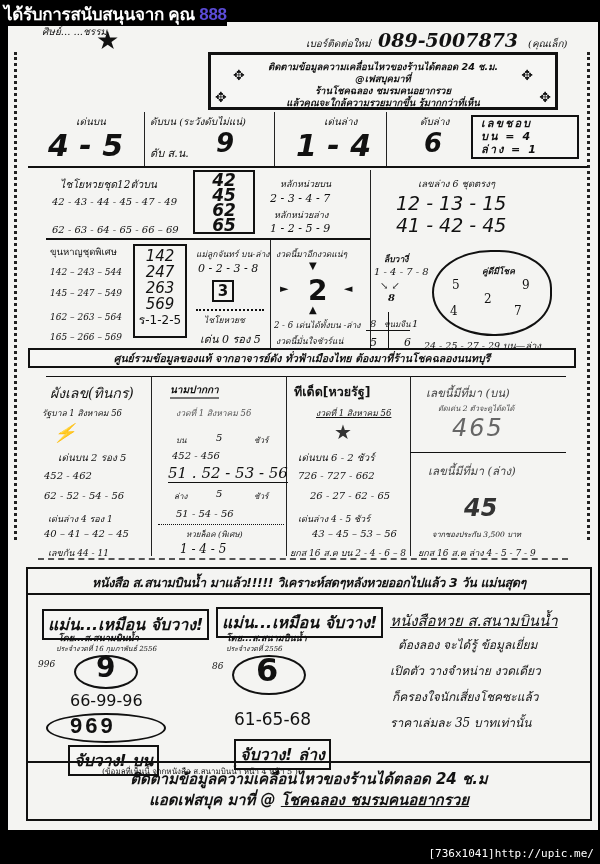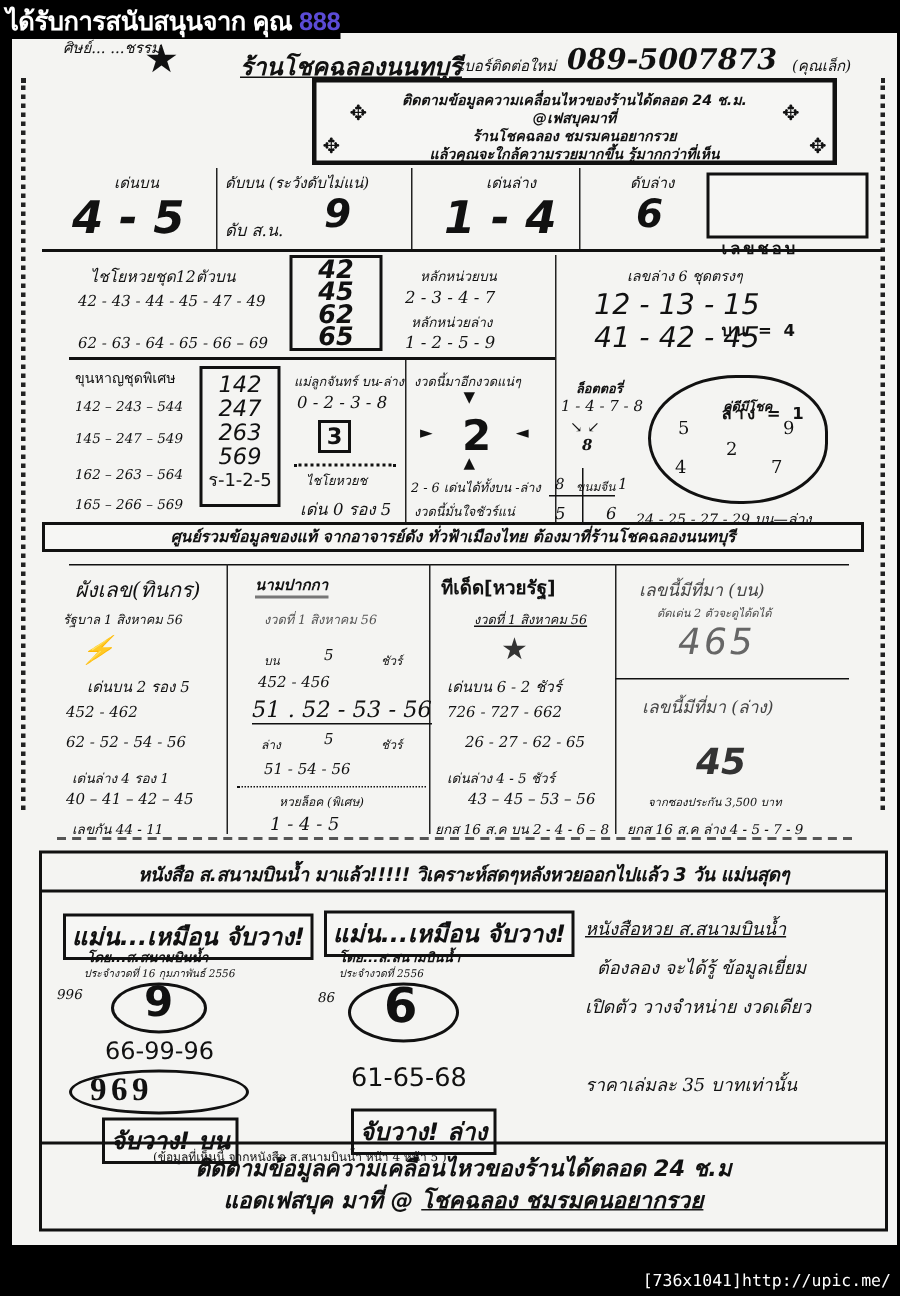--- a/index.html
+++ b/index.html
@@ -47,21 +47,21 @@
   .follow-box .cross { position: absolute; font-size: 14px; }
 
   .row1 { position: absolute; left: 20px; top: 90px; width: 560px; height: 56px; border-bottom: 2px solid #111; }
   .row1 .cell { position: absolute; top: 0; height: 54px; }
   .row1 .lbl { font-size: 10px; font-style: italic; position: absolute; top: 2px; }
   .row1 .big { font-family: "DejaVu Sans", sans-serif; font-weight: bold; font-style: italic; font-size: 30px; position: absolute; top: 16px; }
   .vline { position: absolute; border-left: 1px solid #222; }
   .hline { position: absolute; border-top: 2px solid #111; }
 
   .sumbox { left: 443px; top: 3px; width: 108px; height: 44px; border: 2px solid #111; }
-  .sumbox div { font-family: "DejaVu Sans", sans-serif; font-size: 11px; font-weight: bold; letter-spacing: 2px; padding-left: 8px; line-height: 13px; margin-top: 42px; }
+  .sumbox div { font-family: "DejaVu Sans", sans-serif; font-style: italic; font-size: 11px; font-weight: bold; letter-spacing: 2px; padding-left: 8px; line-height: 13px; }
 
   .sec { position: absolute; }
   .t-italic { font-style: italic; }
   .small { font-size: 9.5px; }
   .num { font-style: italic; font-size: 10px; }
 
   .bigstack { position: absolute; border: 2px solid #111; text-align: center; font-family: "DejaVu Sans", sans-serif; font-style: italic; font-weight: bold; }
   .pair-stack { left: 185px; top: 148px; width: 62px; height: 64px; font-size: 17px; line-height: 15px; padding-top: 1px; }
   .triple-stack { left: 125px; top: 222px; width: 54px; height: 94px; font-size: 15px; line-height: 16px; font-weight: normal; padding-top: 2px; }
 
@@ -81,21 +81,20 @@
 </head>
 <body>
 
 <div class="page">
   <div class="dots-left"></div>
   <div class="dots-right"></div>
 
   <div class="hdr">
     <span class="logo-arc">ศิษย์... ...ชรรม</span>
     <span class="star">★</span>
-    <span class="shop">ร้านโชคฉลองนนทบุรี</span>
     <span class="phone-label">เบอร์ติดต่อใหม่</span>
     <span class="phone">089-5007873</span>
     <span class="contact">(คุณเล็ก)</span>
   </div>
 
 
   <div class="box follow-box">
     <div class="ln" style="top:4px">ติดตามข้อมูลความเคลื่อนไหวของร้านได้ตลอด 24 ช.ม.</div>
     <div class="ln" style="top:16px">@เฟสบุคมาที่</div>
     <div class="ln" style="top:28px">ร้านโชคฉลอง ชมรมคนอยากรวย</div>
@@ -177,21 +176,21 @@
 
   <div class="sec small t-italic" style="left:268px;top:225px;font-size:8.5px">งวดนี้มาอีกงวดแน่ๆ</div>
   <div class="sec" style="left:272px;top:260px;font-size:11px">►</div>
   <div class="sec" style="left:300px;top:252px;font-family:'DejaVu Sans',sans-serif;font-weight:bold;font-size:28px">2</div>
   <div class="sec" style="left:301px;top:238px;font-size:10px">▼</div>
   <div class="sec" style="left:301px;top:282px;font-size:10px">▲</div>
   <div class="sec" style="left:336px;top:260px;font-size:11px">◄</div>
   <div class="sec num" style="left:266px;top:296px;font-size:8.5px">2 - 6 เด่นได้ทั้งบน -ล่าง</div>
   <div class="sec num" style="left:268px;top:312px;font-size:8.5px">งวดนี้มั่นใจชัวร์แน่</div>
 
-  <div class="sec small t-italic" style="left:376px;top:230px;font-size:8.5px;font-weight:bold">ล็อตตอรี่</div>
+  <div class="sec small t-italic" style="left:376px;top:230px;font-size:8.5px;font-weight:bold">ล็บวางี่</div>
   <div class="sec num" style="left:366px;top:244px;font-size:10px">1 - 4 - 7 - 8</div>
   <div class="sec" style="left:372px;top:258px;font-size:10px">↘ ↙</div>
   <div class="sec num" style="left:380px;top:270px;font-size:10px;font-weight:bold">8</div>
   <div class="sec num" style="left:362px;top:296px;font-size:10px">8</div>
   <div class="sec num" style="left:376px;top:296px;font-size:8px">ขนมจีน</div>
   <div class="sec num" style="left:404px;top:296px;font-size:10px">1</div>
   <div class="sec" style="left:358px;top:308px;width:44px;border-top:1px solid #111"></div>
   <div class="sec" style="left:380px;top:290px;height:36px;border-left:1px solid #111"></div>
   <div class="sec num" style="left:362px;top:314px;font-size:11px">5</div>
   <div class="sec num" style="left:396px;top:314px;font-size:11px">6</div>
@@ -262,37 +261,38 @@
     <div class="headline">หนังสือ ส.สนามบินน้ำ มาแล้ว!!!!! วิเคราะห์สดๆหลังหวยออกไปแล้ว 3 วัน แม่นสุดๆ</div>
 
     <div class="badge" style="left:14px;top:40px">แม่น...เหมือน จับวาง!</div>
     <div class="sec" style="left:30px;top:62px;font-family:'DejaVu Sans',sans-serif;font-weight:bold;font-style:italic;font-size:9px">โดย...ส.สนามบินน้ำ</div>
     <div class="sec num" style="left:28px;top:74px;font-size:7px">ประจำงวดที่ 16 กุมภาพันธ์ 2556</div>
     <div class="sec num" style="left:10px;top:90px;font-size:9px">996</div>
     <div class="ring" style="left:46px;top:86px;width:64px;height:34px"></div>
     <div class="sec" style="left:68px;top:82px;font-family:'DejaVu Sans',sans-serif;font-weight:bold;font-size:28px">9</div>
     <div class="sec" style="left:42px;top:122px;font-family:'DejaVu Sans',sans-serif;font-size:16px">66-99-96</div>
     <div class="ring" style="left:18px;top:144px;width:120px;height:30px"></div>
-    <div class="sec" style="left:32px;top:144px;font-family:Liberation Serif, serif;font-weight:bold;font-size:22px;letter-spacing:3px">969</div>
+    <div class="sec" style="left:42px;top:144px;font-family:Liberation Sans, sans-serif;font-weight:bold;font-size:22px;letter-spacing:3px">969</div>
     <div class="badge" style="left:40px;top:176px">จับวาง! บน</div>
 
     <div class="badge" style="left:188px;top:38px">แม่น...เหมือน จับวาง!</div>
     <div class="sec" style="left:198px;top:62px;font-family:'DejaVu Sans',sans-serif;font-weight:bold;font-style:italic;font-size:9px">โดย...ส.สนามบินน้ำ</div>
     <div class="sec num" style="left:198px;top:74px;font-size:7px">ประจำงวดที่ 2556</div>
     <div class="sec num" style="left:184px;top:92px;font-size:9px">86</div>
     <div class="ring" style="left:204px;top:86px;width:74px;height:40px"></div>
     <div class="sec" style="left:228px;top:82px;font-family:'DejaVu Sans',sans-serif;font-weight:bold;font-size:32px">6</div>
     <div class="sec" style="left:206px;top:140px;font-family:'DejaVu Sans',sans-serif;font-size:17px">61-65-68</div>
     <div class="badge" style="left:206px;top:170px">จับวาง! ล่าง</div>
 
     <div class="sec" style="left:74px;top:196px;font-size:8px">(ข้อมูลที่เห็นนี้ จากหนังสือ ส.สนามบินน้ำ หน้า 4 หน้า 5 )</div>
 
-    <div class="sec t-italic" style="left:362px;top:40px;font-size:12px;text-decoration:underline">หนังสือหวย ส.สนามบินน้ำ</div>
+    <div class="sec t-italic" style="left:362px;top:40px;font-size:15px;text-decoration:underline">หนังสือหวย ส.สนามบินน้ำ</div>
     <div class="sec t-italic" style="left:362px;top:92px;font-size:12px">เปิดตัว วางจำหน่าย งวดเดียว</div>
     <div class="sec t-italic" style="left:370px;top:66px;font-size:12px">ต้องลอง จะได้รู้ ข้อมูลเยี่ยม</div>
+    <div class="sec t-italic" style="left:364px;top:118px;font-size:12px">ก็ครองใจนักเสี่ยงโชคซะแล้ว</div>
     <div class="sec t-italic" style="left:362px;top:144px;font-size:12px">ราคาเล่มละ 35 บาทเท่านั้น</div>
 
     <div class="footer-box">
       <div>ติดตามข้อมูลความเคลื่อนไหวของร้านได้ตลอด 24 ช.ม</div>
       <div><span>แอดเฟสบุค มาที่ @</span> <u>โชคฉลอง ชมรมคนอยากรวย</u></div>
     </div>
   </div>
 </div>
 
 <div class="banner"><span>ได้รับการสนับสนุนจาก คุณ</span> <span class="accent">888</span></div>

